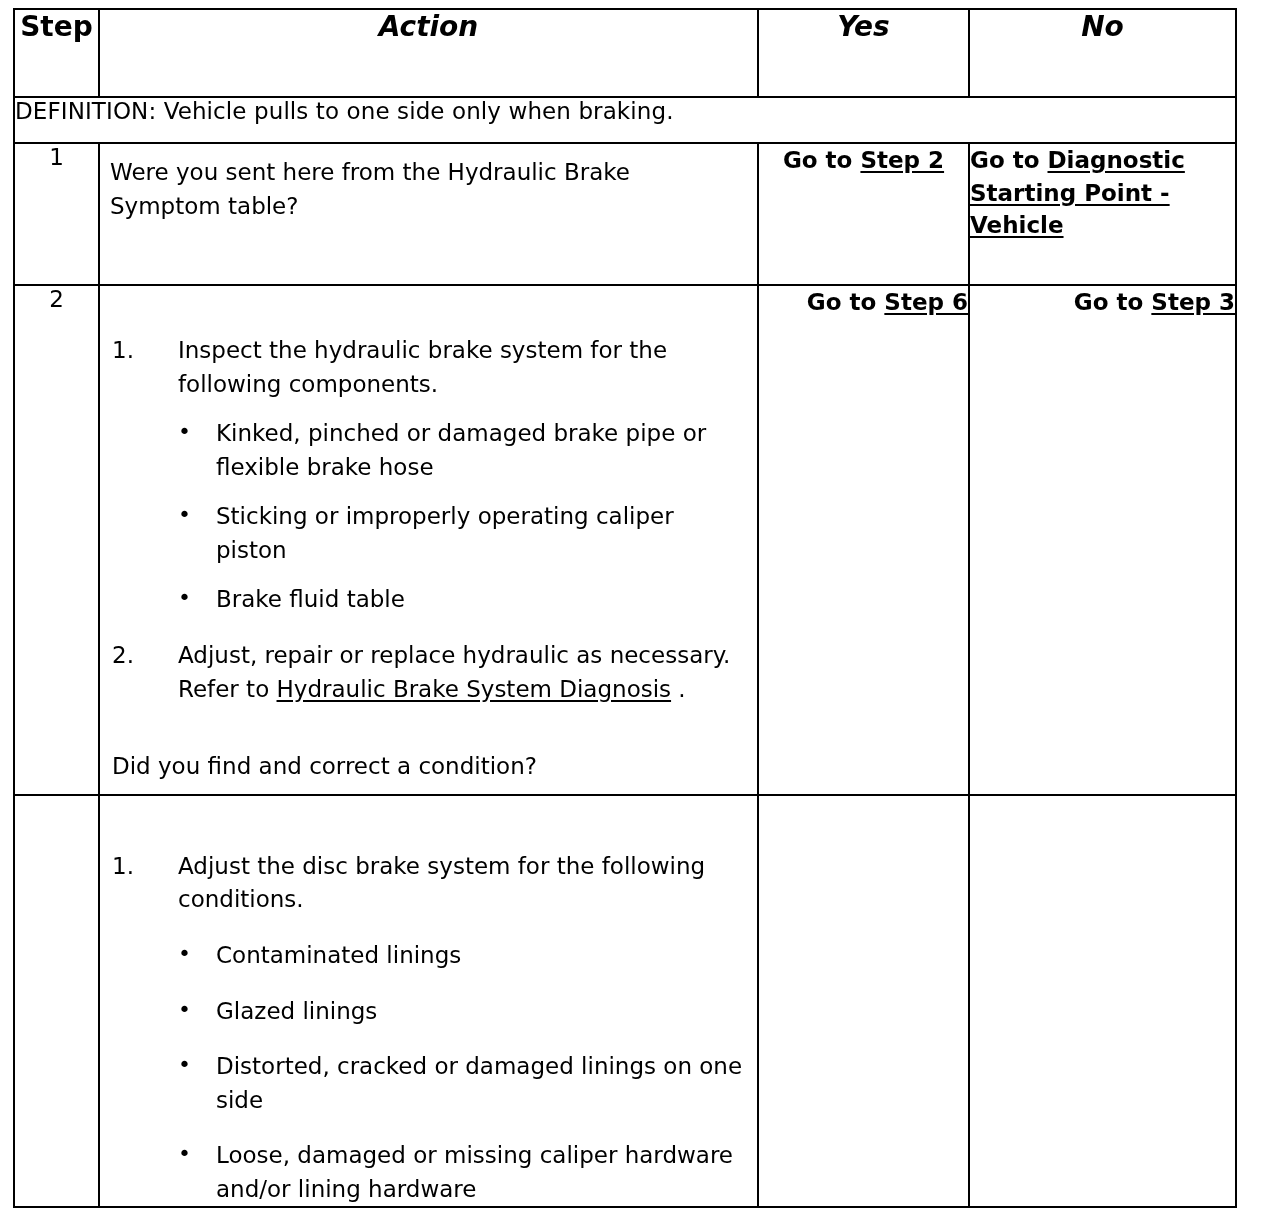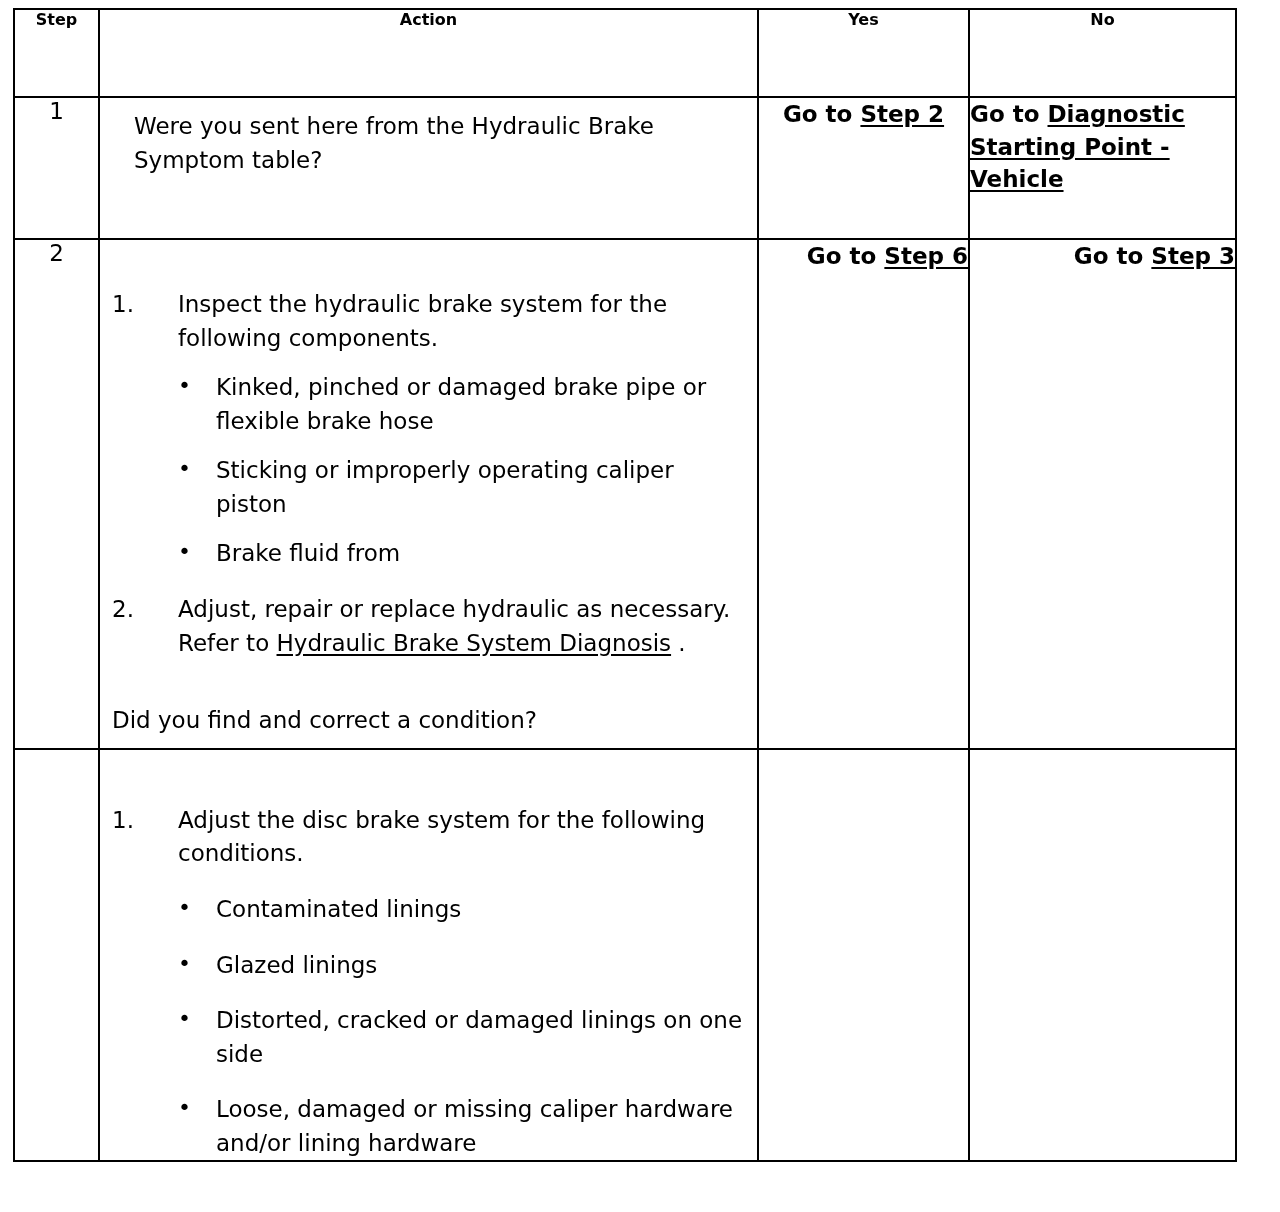--- a/index.html
+++ b/index.html
@@ -43,31 +43,32 @@
   
   col.c-step   { width: 85px; }
   col.c-action { width: 659px; }
   col.c-yes    { width: 211px; }
   col.c-no     { width: 267px; }
 
   
   .hdr-row th {
     height: 86px;
     font-weight: bold;
-    font-size: 16px;
+    font-size: 28px;
   }
   .hdr-step {
     text-align: center;
     vertical-align: top;
     padding-top: 14px;
   }
   .hdr-center {
     text-align: center;
     vertical-align: bottom;
     padding-bottom: 14px;
+    font-style: italic;
   }
 
   
   .def-row td {
     height: 44px;
     vertical-align: middle;
     font-size: 23px;
     padding-left: 10px;
     letter-spacing: 0.1px;
   }
@@ -87,21 +88,20 @@
 
   .cell-yes, .cell-no {
     position: relative;
     font-size: 23px;
     line-height: 1.46;
     font-weight: bold;
   }
 
   .lead-q {
     padding: 12px 10px 0 10px;
-    margin-left: 24px;
   }
 
   
   .r1-action { height: 140px; }
   .r1-yes {
     vertical-align: bottom;
     text-align: center;
     padding-bottom: 10px;
   }
   .r1-no {
@@ -186,20 +186,23 @@
     </colgroup>
 
     <tbody>
         <tr class="hdr-row">
       <th class="hdr-step">Step</th>
       <th class="hdr-center">Action</th>
       <th class="hdr-center">Yes</th>
       <th class="hdr-center">No</th>
     </tr>
 
+    <tr class="def-row">
+      <td colspan="4">DEFINITION: Vehicle pulls to one side only when braking.</td>
+    </tr>
 
     <tr>
       <td class="step-num">1</td>
 
       <td class="cell-action r1-action">
         <div class="lead-q">Were you sent here from the Hydraulic Brake Symptom table?</div>
       </td>
 
       <td class="cell-yes r1-yes">
         <span>Go to </span><u class="lnk">Step 2</u>
@@ -224,21 +227,21 @@
                 <li>
                   <span class="dot">•</span>
                   <span>Kinked, pinched or damaged brake pipe or flexible brake hose</span>
                 </li>
                 <li>
                   <span class="dot">•</span>
                   <span>Sticking or improperly operating caliper piston</span>
                 </li>
                 <li>
                   <span class="dot">•</span>
-                  <span>Brake fluid from</span>
+                  <span>Brake fluid table</span>
                 </li>
               </ul>
             </li>
 
             <li style="margin-top:22px">
               <span class="num">2.</span>
               <span>Adjust, repair or replace hydraulic as necessary. Refer to </span><u class="lnk">Hydraulic Brake System Diagnosis</u><span> .</span>
             </li>
 
           </ul>

